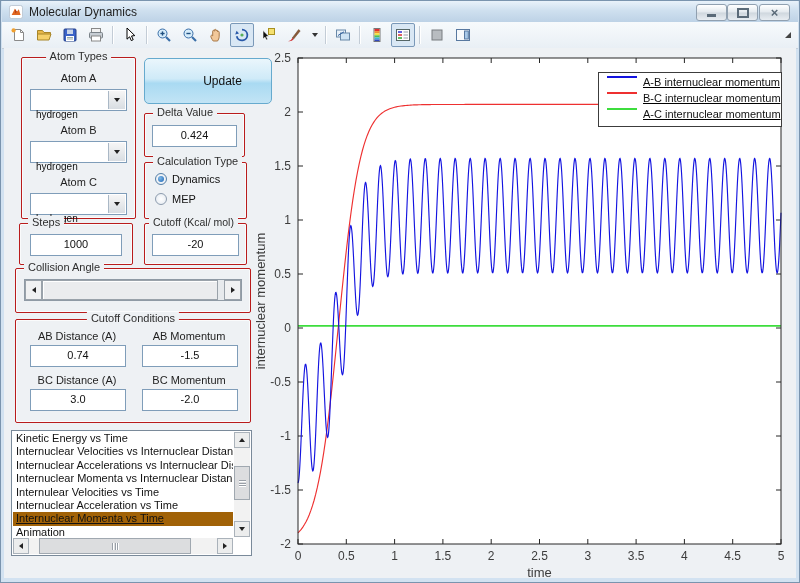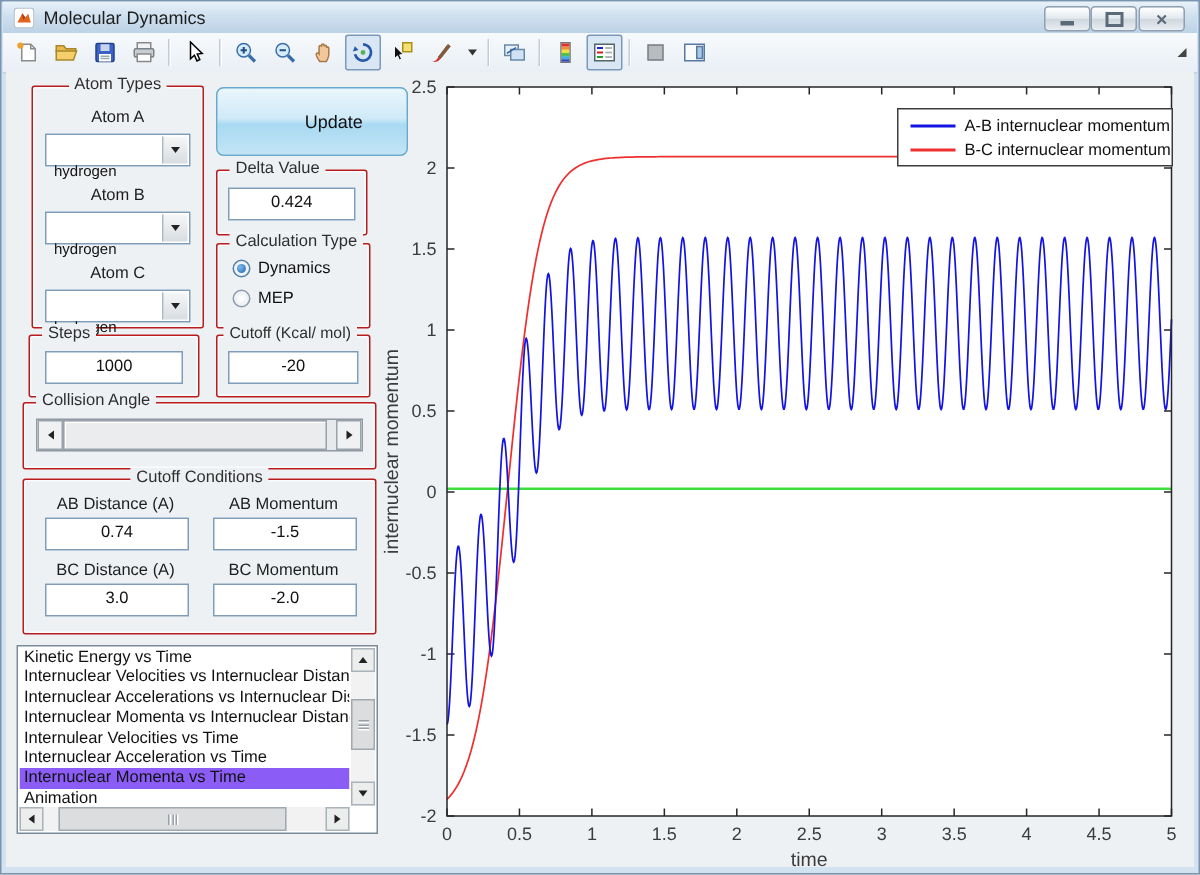--- a/index.html
+++ b/index.html
@@ -58,33 +58,33 @@
   
   .slider{position:absolute;height:20px;background:#e7eaed;border:1px solid #8f9aa5;}
   .sl-btn{position:absolute;top:0;bottom:0;width:17px;background:#f0f1f2;border:1px solid #9aa2aa;
     display:flex;align-items:center;justify-content:center;box-sizing:border-box;}
   .sl-thumb{position:absolute;top:0;bottom:0;background:#ebecee;border:1px solid #9aa2aa;
     box-shadow:inset 1px 1px 0 #fff;box-sizing:border-box;}
   
   .listbox{position:absolute;left:10px;top:429px;width:241px;height:126px;background:#fff;border:1px solid #7a8a9a;box-sizing:border-box;}
   .lb-items{position:absolute;left:1px;top:1px;right:18px;bottom:18px;overflow:hidden;}
   .li{height:13.4px;line-height:13.4px;font-size:11px;color:#111;white-space:nowrap;overflow:hidden;padding-left:3px;}
-  .li.sel{background:#8b5cf6;}
+  .li.sel{background:#a16207;text-decoration:underline;}
   .vscroll{position:absolute;top:1px;right:1px;bottom:18px;width:16px;background:#f2f2f2;}
   .hscroll{position:absolute;left:1px;right:18px;bottom:1px;height:16px;background:#f2f2f2;}
   .sc-btn{position:absolute;width:16px;height:16px;background:#eceded;border:1px solid #aab2ba;
     display:flex;align-items:center;justify-content:center;box-sizing:border-box;}
   .sc-thumb{position:absolute;background:#dcdddf;border:1px solid #a0a8b0;box-sizing:border-box;
     display:flex;align-items:center;justify-content:center;gap:1.5px;}
   .grip-h{width:1px;height:7px;background:#9aa0a8;box-shadow:1px 0 0 #fff;}
   .grip-v{width:7px;height:1px;background:#9aa0a8;box-shadow:0 1px 0 #fff;}
   
   .plot-svg{position:absolute;left:252px;top:47px;}
   .legend{position:absolute;left:597px;top:71px;width:182px;background:#fff;border:1px solid #3c3c3c;padding:3px 0 2px 0;}
-  .leg-row{display:flex;align-items:center;height:16px;padding-left:8px;}
+  .leg-row{display:flex;align-items:flex-start;height:16px;padding-left:8px;text-decoration:underline;}
   .leg-line{width:30px;height:2px;margin-right:6px;}
   .leg-label{font-size:11px;color:#111;white-space:nowrap;}
   svg text{font-family:"Liberation Sans",sans-serif;}
 </style>
 </head>
 <body>
 
 <div class="window">
 
   <div class="titlebar">
@@ -425,15 +425,19 @@
 
   <div class="legend">
     <div class="leg-row">
       <span class="leg-line" style="background: rgb(20, 20, 224);"></span>
       <span class="leg-label">A-B internuclear momentum</span>
     </div>
     <div class="leg-row">
       <span class="leg-line" style="background: rgb(238, 48, 48);"></span>
       <span class="leg-label">B-C internuclear momentum</span>
     </div>
+    <div class="leg-row">
+      <span class="leg-line" style="background: rgb(61, 221, 61);"></span>
+      <span class="leg-label">A-C internuclear momentum</span>
+    </div>
   </div>
 
 </div>
 
 </body></html>

